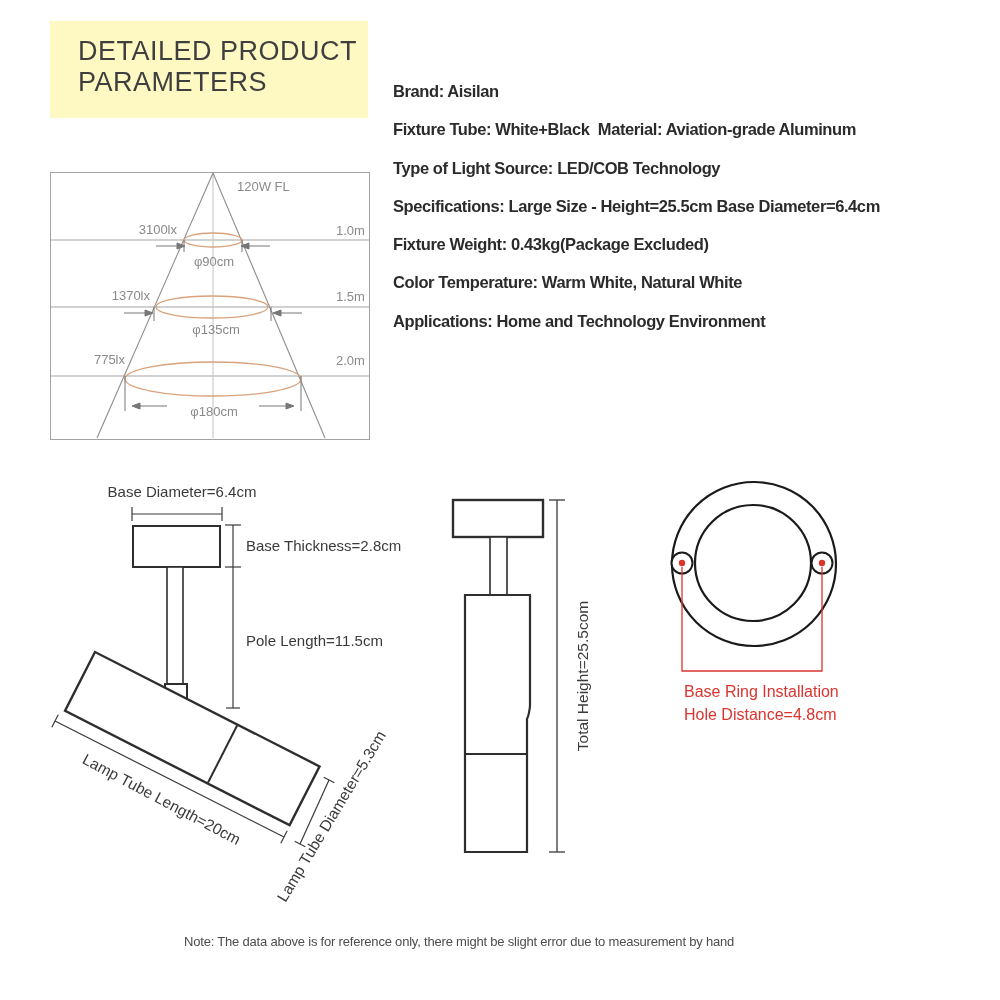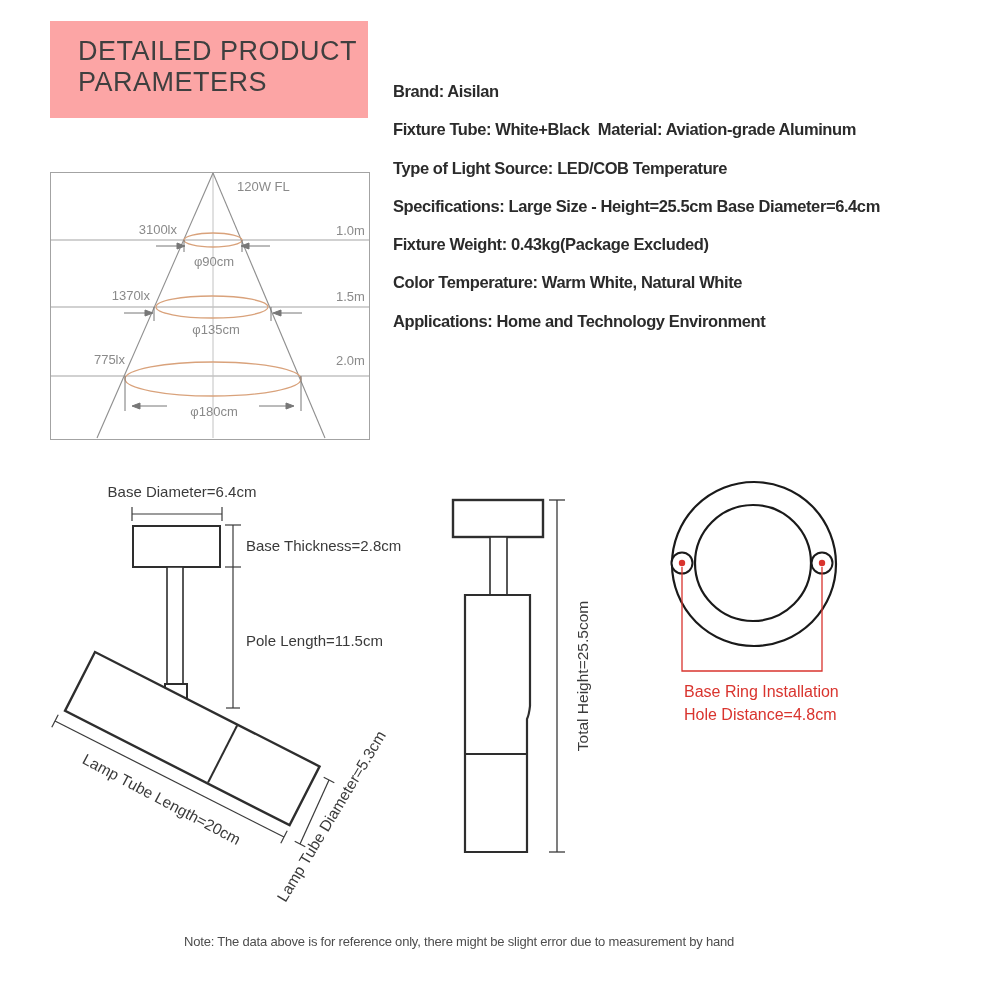--- a/index.html
+++ b/index.html
@@ -1,19 +1,19 @@
 <!DOCTYPE html>
 <html><head>
 <meta charset="utf-8">
 <style>
   html,body{margin:0;padding:0;background:#fff;}
   #page{position:relative;width:1000px;height:1000px;background:#ffffff;overflow:hidden;
         font-family:"Liberation Sans", sans-serif;color:#2e2e2e;}
   
-  .title-box{position:absolute;left:50px;top:21px;width:318px;height:97px;background:#fca5a5;}
+  .title-box{position:absolute;left:50px;top:21px;width:318px;height:97px;background:#fef9c3;}
   .title-text{position:absolute;left:28px;top:15px;font-size:27px;line-height:31px;
               color:#3f3f3f;letter-spacing:.5px;font-weight:400;}
   
   .spec-list{position:absolute;left:393px;top:72px;width:570px;}
   .spec-line{height:38.3px;line-height:38.3px;font-size:16.5px;letter-spacing:-0.4px;
              color:#2b2b2b;white-space:pre;font-weight:bold;}
   .spec-left{display:inline-block;width:204px;}
   
   .beam-svg{position:absolute;left:50px;top:170px;}
   .side-svg{position:absolute;left:40px;top:470px;}
@@ -36,21 +36,21 @@
   <div class="title-box">
     <div class="title-text">
       <div>DETAILED PRODUCT</div>
       <div>PARAMETERS</div>
     </div>
   </div>
 
   <div class="spec-list">
     <div class="spec-line">Brand: Aisilan</div>
     <div class="spec-line">Fixture Tube: White+Black  Material: Aviation-grade Aluminum</div>
-    <div class="spec-line">Type of Light Source: LED/COB Temperature</div>
+    <div class="spec-line">Type of Light Source: LED/COB Technology</div>
     <div class="spec-line">Specifications: Large Size - Height=25.5cm Base Diameter=6.4cm</div>
     <div class="spec-line">Fixture Weight: 0.43kg(Package Excluded)</div>
     <div class="spec-line">Color Temperature: Warm White, Natural White</div>
     <div class="spec-line">Applications: Home and Technology Environment</div>
   </div>
 
   <svg class="beam-svg" width="320" height="272" viewBox="0 0 320 272">
     <g stroke="#a3a3a3" stroke-width="1" fill="none">
       <rect x="0.5" y="2.5" width="319" height="267"></rect>
       <line x1="0.5" y1="70" x2="319.5" y2="70"></line>

